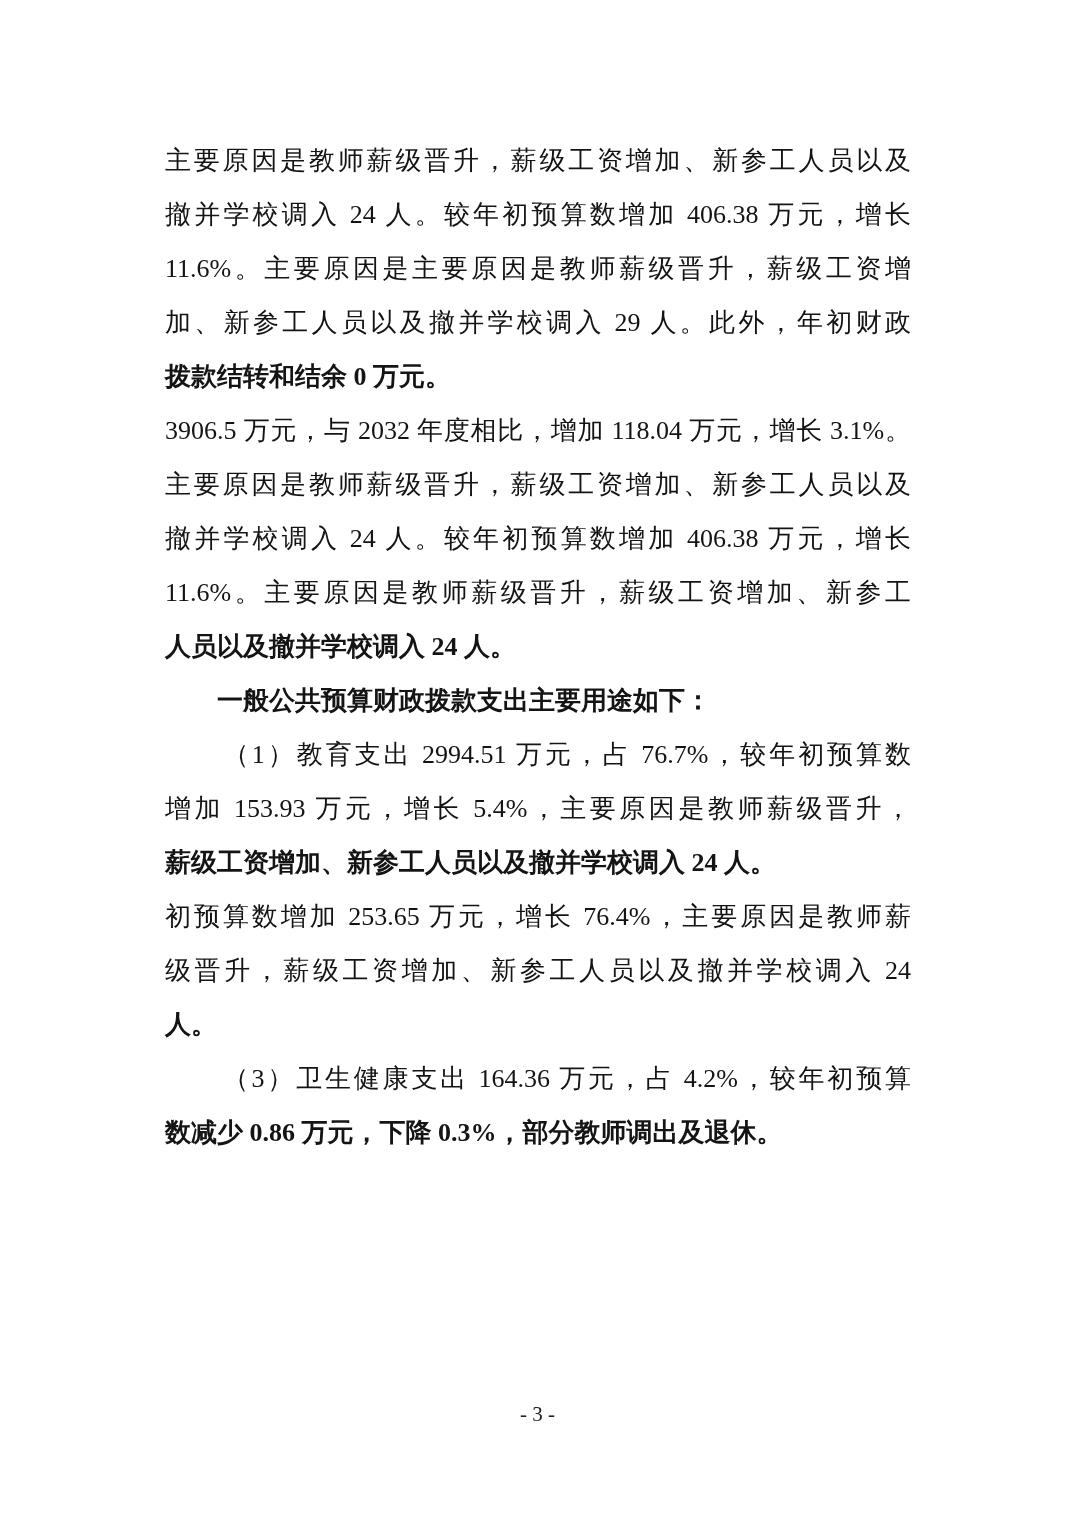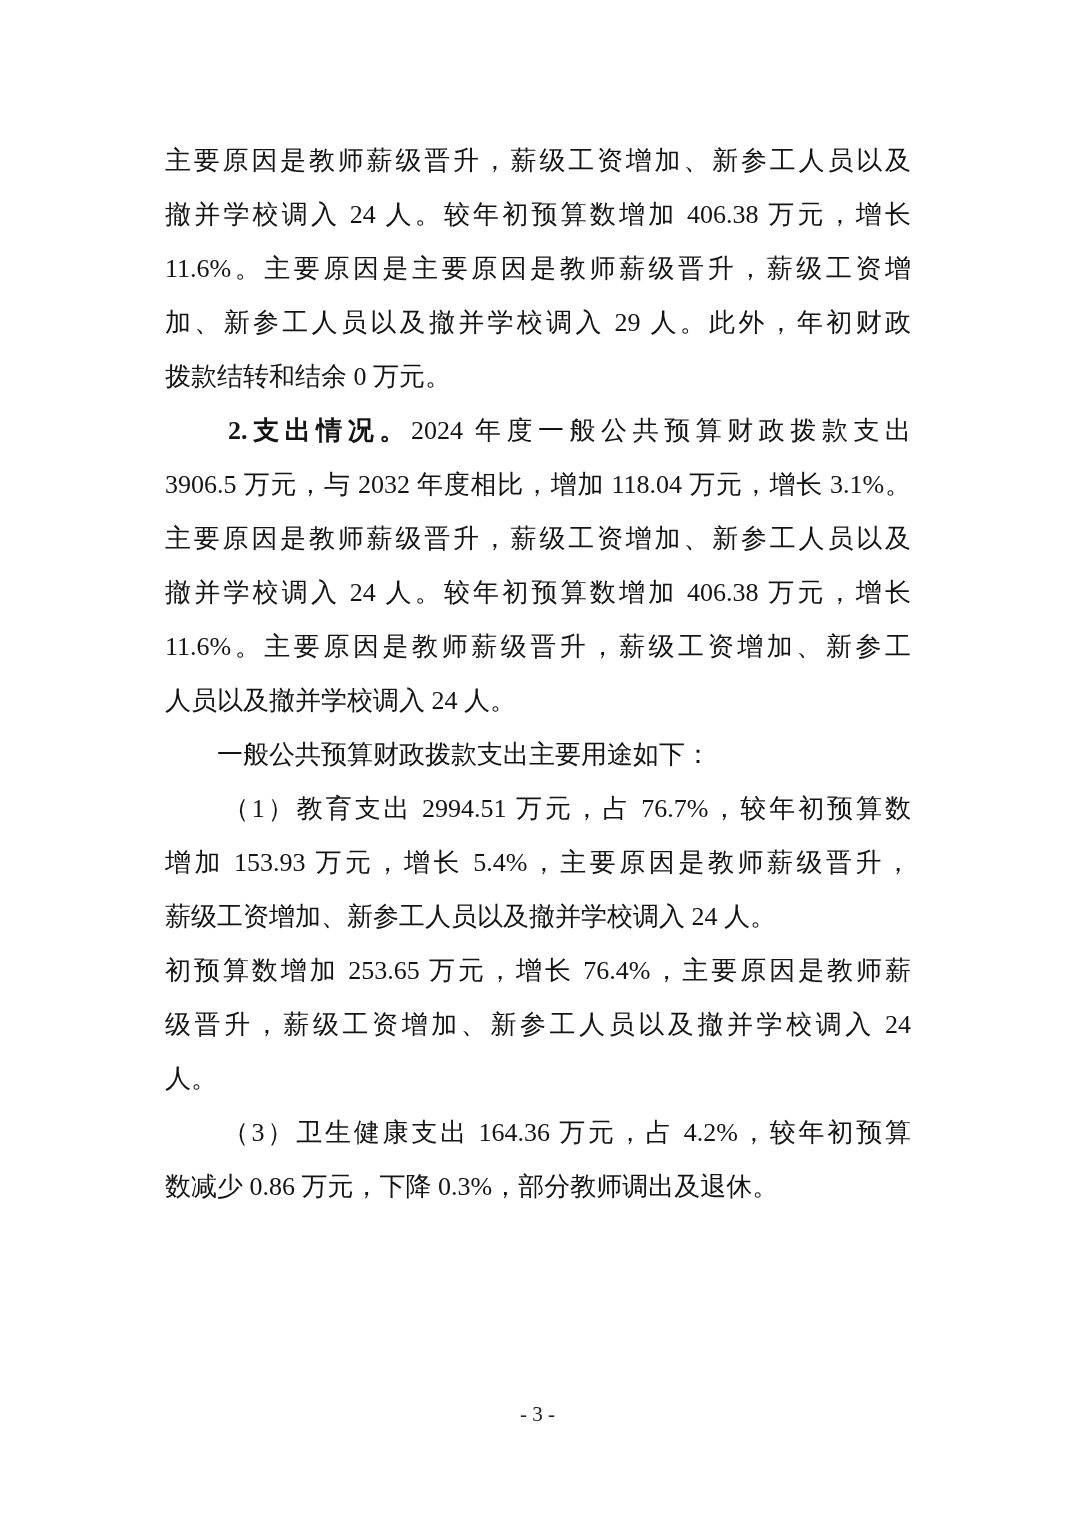--- a/index.html
+++ b/index.html
@@ -29,20 +29,21 @@
     white-space: normal;
     overflow: visible;
   }
   .justify {
     text-align: justify;
     text-align-last: justify;
   }
   .plain {
     text-align: right;
     text-align-last: left;
+    font-weight: bold;
   }
   .bold-run {
     font-weight: bold;
   }
   .footer {
     position: absolute;
     left: 0;
     top: 1400px;
     width: 100%;
     text-align: center;
@@ -54,21 +55,20 @@
 </head>
 <body>
 
 <div class="page">
   <div class="text-block">
     <div class="line justify">主要原因是教师薪级晋升，薪级工资增加、新参工人员以及</div>
     <div class="line justify">撤并学校调入 24 人。较年初预算数增加 406.38 万元，增长</div>
     <div class="line justify">11.6%。主要原因是主要原因是教师薪级晋升，薪级工资增</div>
     <div class="line justify">加、新参工人员以及撤并学校调入 29 人。此外，年初财政</div>
     <div class="line plain">拨款结转和结余 0 万元。</div>
-    <div class="line justify"><span class="bold-run">　　2.支出情况。</span><span>2024 年度一般公共预算财政拨款支出</span></div>
     <div class="line justify">3906.5 万元，与 2032 年度相比，增加 118.04 万元，增长 3.1%。</div>
     <div class="line justify">主要原因是教师薪级晋升，薪级工资增加、新参工人员以及</div>
     <div class="line justify">撤并学校调入 24 人。较年初预算数增加 406.38 万元，增长</div>
     <div class="line justify">11.6%。主要原因是教师薪级晋升，薪级工资增加、新参工</div>
     <div class="line plain">人员以及撤并学校调入 24 人。</div>
     <div class="line plain">　　一般公共预算财政拨款支出主要用途如下：</div>
     <div class="line justify">　　（1）教育支出 2994.51 万元，占 76.7%，较年初预算数</div>
     <div class="line justify">增加 153.93 万元，增长 5.4%，主要原因是教师薪级晋升，</div>
     <div class="line plain">薪级工资增加、新参工人员以及撤并学校调入 24 人。</div>
     <div class="line justify">初预算数增加 253.65 万元，增长 76.4%，主要原因是教师薪</div>

